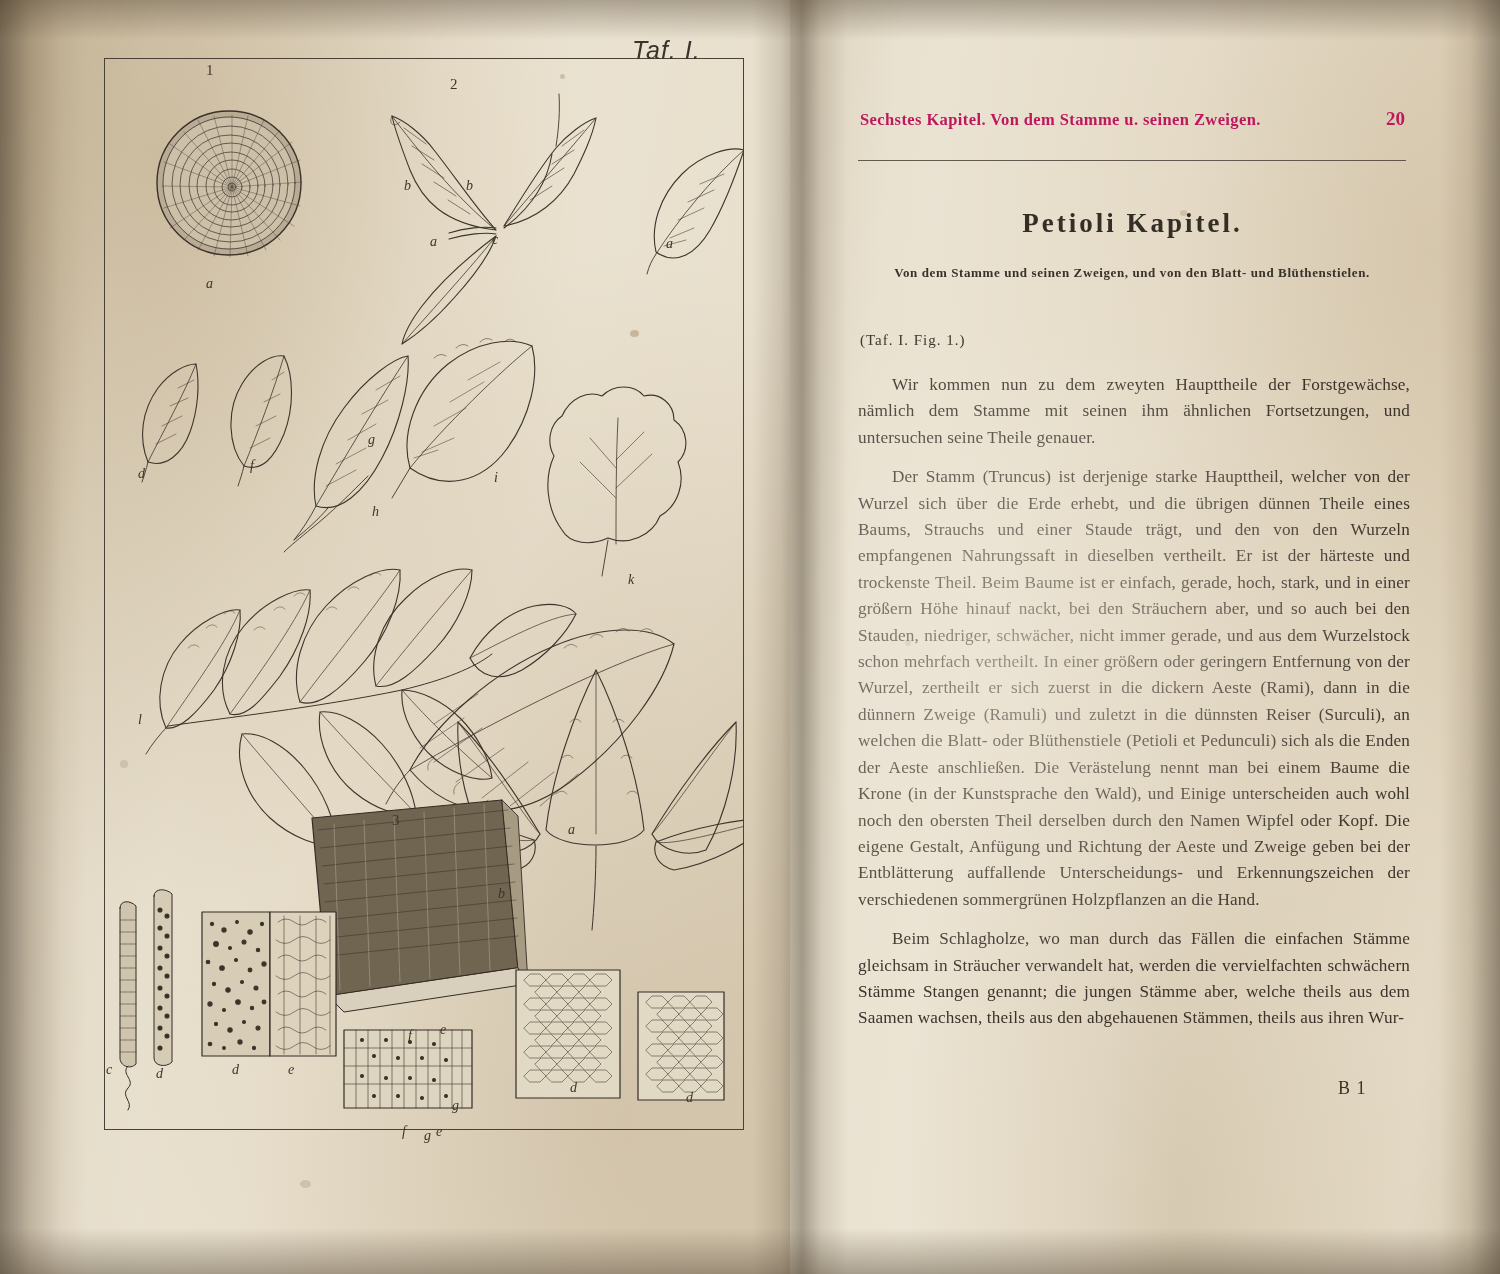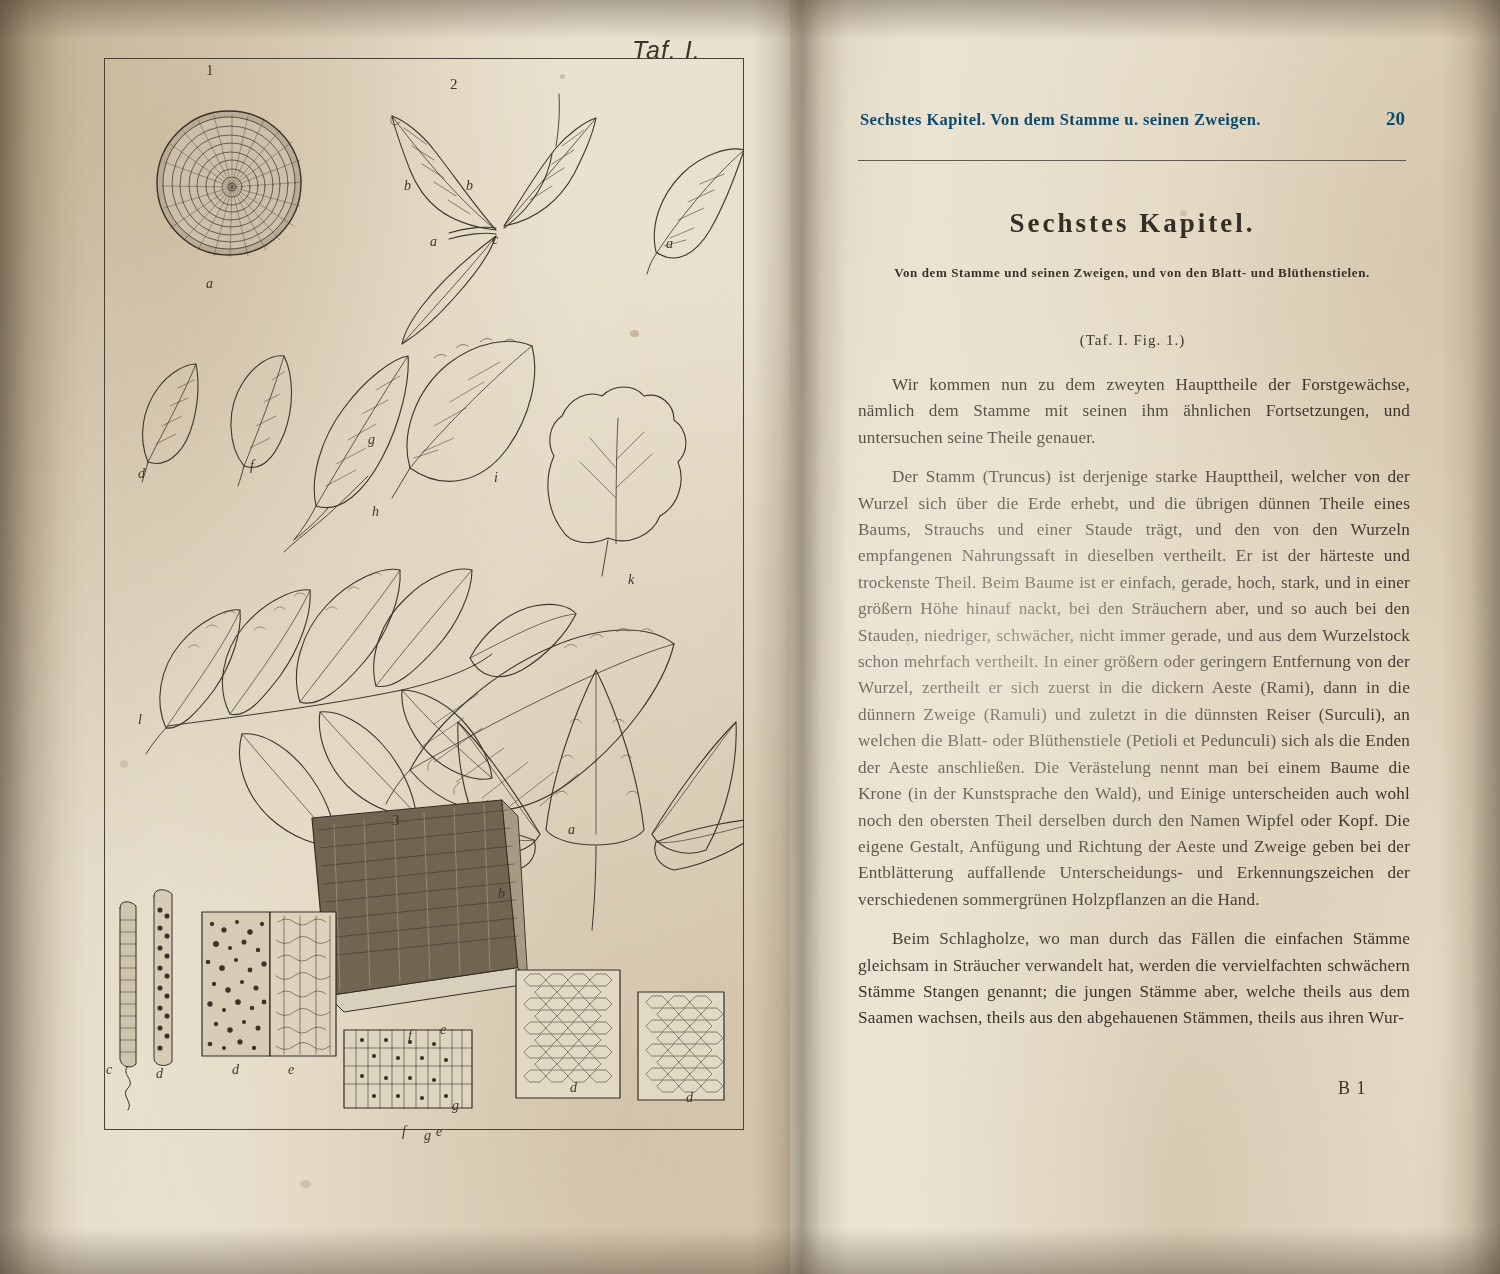--- a/index.html
+++ b/index.html
@@ -131,21 +131,21 @@
   
   .running-head {
     position: absolute;
     left: 860px;
     top: 108px;
     width: 545px;
     display: flex;
     justify-content: space-between;
     align-items: baseline;
     font-family: "Liberation Serif", serif;
-    color: #0c4a6e;
+    color: #be185d;
   }
   .rh-text {
     font-size: 16.5px;
     letter-spacing: 0.4px;
     font-weight: bold;
   }
   .rh-page {
     font-size: 19px;
     font-weight: bold;
   }
@@ -179,21 +179,20 @@
     line-height: 30px;
     letter-spacing: 0.6px;
     color: #3a322a;
     font-weight: bold;
   }
   .figref {
     position: absolute;
     left: 860px;
     top: 332px;
     width: 545px;
-    text-align: center;
     font-size: 15px;
     letter-spacing: 1px;
     color: #3e362d;
   }
   .body-text {
     position: absolute;
     left: 858px;
     top: 372px;
     width: 552px;
     font-size: 17.2px;
@@ -647,21 +646,21 @@
   <div class="figlabel" style="left:452px;top:1098px;">g</div>
   <div class="figlabel" style="left:570px;top:1080px;">d</div>
   <div class="figlabel" style="left:686px;top:1090px;">d</div>
 
   <div class="running-head">
     <span class="rh-text">Sechstes Kapitel.   Von dem Stamme u. seinen Zweigen.</span>
     <span class="rh-page">20</span>
   </div>
   <div class="rule"></div>
 
-  <div class="chapter-title">Sechstes Kapitel.</div>
+  <div class="chapter-title">Petioli Kapitel.</div>
   <div class="chapter-sub">Von dem Stamme und seinen Zweigen, und von den Blatt- und Blüthenstielen.</div>
   <div class="figref">(Taf. I. Fig. 1.)</div>
 
   <div class="body-text">
     <p>Wir kommen nun zu dem zweyten Haupttheile der Forstgewächse, nämlich dem Stamme mit seinen ihm ähnlichen Fortsetzungen, und untersuchen seine Theile genauer.</p>
     <p>Der Stamm (Truncus) ist derjenige starke Haupttheil, welcher von der Wurzel sich über die Erde erhebt, und die übrigen dünnen Theile eines Baums, Strauchs und einer Staude trägt, und den von den Wurzeln empfangenen Nahrungssaft in dieselben vertheilt. Er ist der härteste und trockenste Theil. Beim Baume ist er einfach, gerade, hoch, stark, und in einer größern Höhe hinauf nackt, bei den Sträuchern aber, und so auch bei den Stauden, niedriger, schwächer, nicht immer gerade, und aus dem Wurzelstock schon mehrfach vertheilt. In einer größern oder geringern Entfernung von der Wurzel, zertheilt er sich zuerst in die dickern Aeste (Rami), dann in die dünnern Zweige (Ramuli) und zuletzt in die dünnsten Reiser (Surculi), an welchen die Blatt- oder Blüthenstiele (Petioli et Pedunculi) sich als die Enden der Aeste anschließen. Die Verästelung nennt man bei einem Baume die Krone (in der Kunstsprache den Wald), und Einige unterscheiden auch wohl noch den obersten Theil derselben durch den Namen Wipfel oder Kopf. Die eigene Gestalt, Anfügung und Richtung der Aeste und Zweige geben bei der Entblätterung auffallende Unterscheidungs- und Erkennungszeichen der verschiedenen sommergrünen Holzpflanzen an die Hand.</p>
     <p>Beim Schlagholze, wo man durch das Fällen die einfachen Stämme gleichsam in Sträucher verwandelt hat, werden die vervielfachten schwächern Stämme Stangen genannt; die jungen Stämme aber, welche theils aus dem Saamen wachsen, theils aus den abgehauenen Stämmen, theils aus ihren Wur-</p>
   </div>
   <div class="catchword">B 1</div>
 

